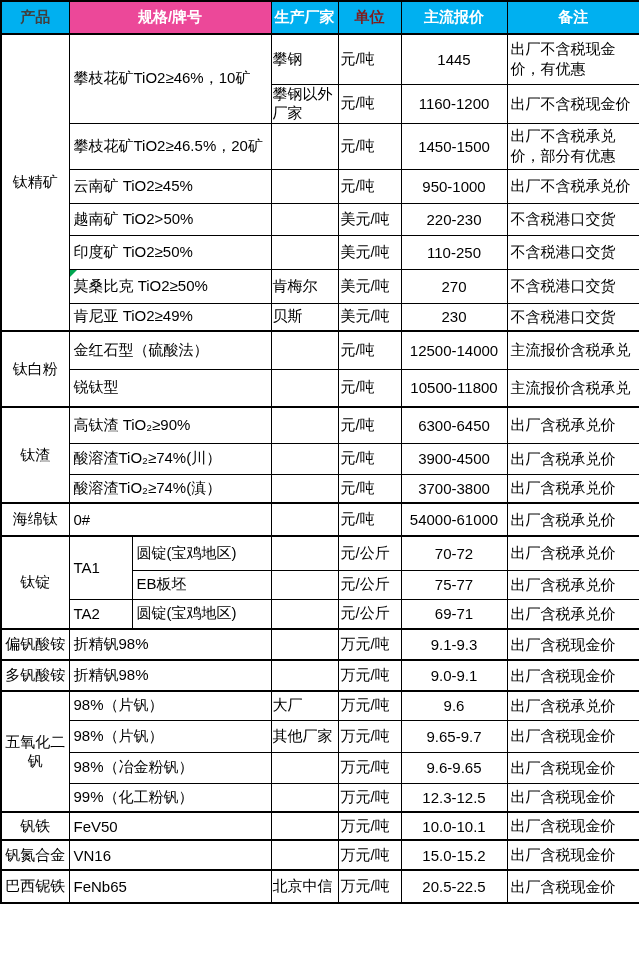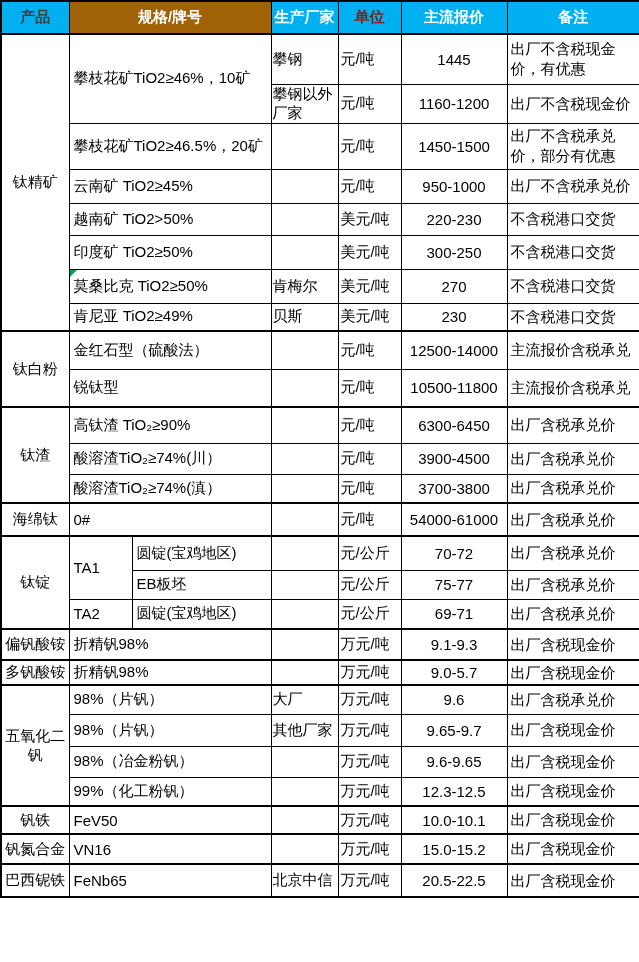--- a/index.html
+++ b/index.html
@@ -56,21 +56,21 @@
         <col style="width:63px">
         <col style="width:139px">
     <col style="width:67px">
         <col style="width:63px">
         <col style="width:106px">
         <col style="width:133px">
   </colgroup>
   <thead>
     <tr style="height:33px">
       <th style="background: rgb(0, 176, 240); color: #404040; font-family: Liberation Serif, serif;">产品</th>
-      <th colspan="2" style="background: #a16207; color: rgb(255, 255, 255);">规格/牌号</th>
+      <th colspan="2" style="background: #ec4899; color: rgb(255, 255, 255);">规格/牌号</th>
       <th style="background: rgb(0, 176, 240); color: rgb(255, 255, 255);">生产厂家</th>
       <th style="background: rgb(0, 176, 240); color: #7f1d1d;">单位</th>
       <th style="background: rgb(0, 176, 240); color: rgb(255, 255, 255);">主流报价</th>
       <th style="background: rgb(0, 176, 240); color: rgb(255, 255, 255);">备注</th>
     </tr>
   </thead>
   <tbody>
     <tr class="gt" style="height:50px">
       <td class="product" rowspan="8">钛精矿</td>
       <td class="spec" colspan="2" rowspan="2">攀枝花矿TiO2≥46%，10矿</td>
@@ -103,21 +103,21 @@
       <td class="spec" colspan="2">越南矿 TiO2&gt;50%</td>
       <td class="mfr"></td>
       <td class="unit">美元/吨</td>
       <td class="price">220-230</td>
       <td class="remark">不含税港口交货</td>
     </tr>
     <tr style="height:34px">
       <td class="spec" colspan="2">印度矿 TiO2≥50%</td>
       <td class="mfr"></td>
       <td class="unit">美元/吨</td>
-      <td class="price">300-250</td>
+      <td class="price">110-250</td>
       <td class="remark">不含税港口交货</td>
     </tr>
     <tr style="height:34px">
       <td class="spec cmt" colspan="2">
         <span class="tri" style="border-top-color: rgb(0, 165, 80);"></span>
         <span>莫桑比克 TiO2≥50%</span>
       </td>
       <td class="mfr">肯梅尔</td>
       <td class="unit">美元/吨</td>
       <td class="price">270</td>
@@ -200,26 +200,26 @@
       <td class="remark">出厂含税承兑价</td>
     </tr>
     <tr class="gt" style="height:31px">
       <td class="product">偏钒酸铵</td>
       <td class="spec" colspan="2">折精钒98%</td>
       <td class="mfr"></td>
       <td class="unit">万元/吨</td>
       <td class="price">9.1-9.3</td>
       <td class="remark">出厂含税现金价</td>
     </tr>
-    <tr class="gt" style="height:25px">
+    <tr class="gt" style="height:31px">
       <td class="product">多钒酸铵</td>
       <td class="spec" colspan="2">折精钒98%</td>
       <td class="mfr"></td>
       <td class="unit">万元/吨</td>
-      <td class="price">9.0-5.7</td>
+      <td class="price">9.0-9.1</td>
       <td class="remark">出厂含税现金价</td>
     </tr>
     <tr class="gt" style="height:29px">
       <td class="product" rowspan="4">五氧化二钒</td>
       <td class="spec" colspan="2">98%（片钒）</td>
       <td class="mfr">大厂</td>
       <td class="unit">万元/吨</td>
       <td class="price">9.6</td>
       <td class="remark">出厂含税承兑价</td>
     </tr>

